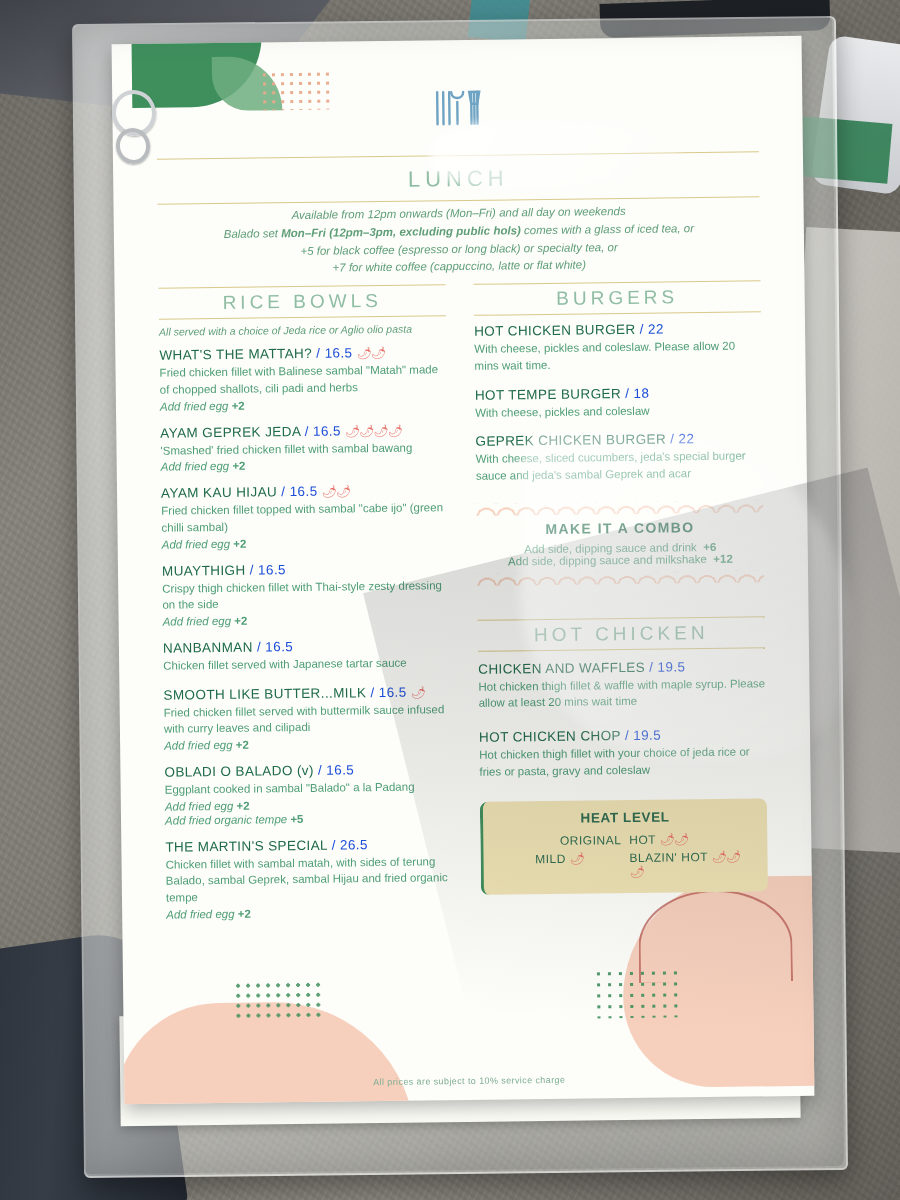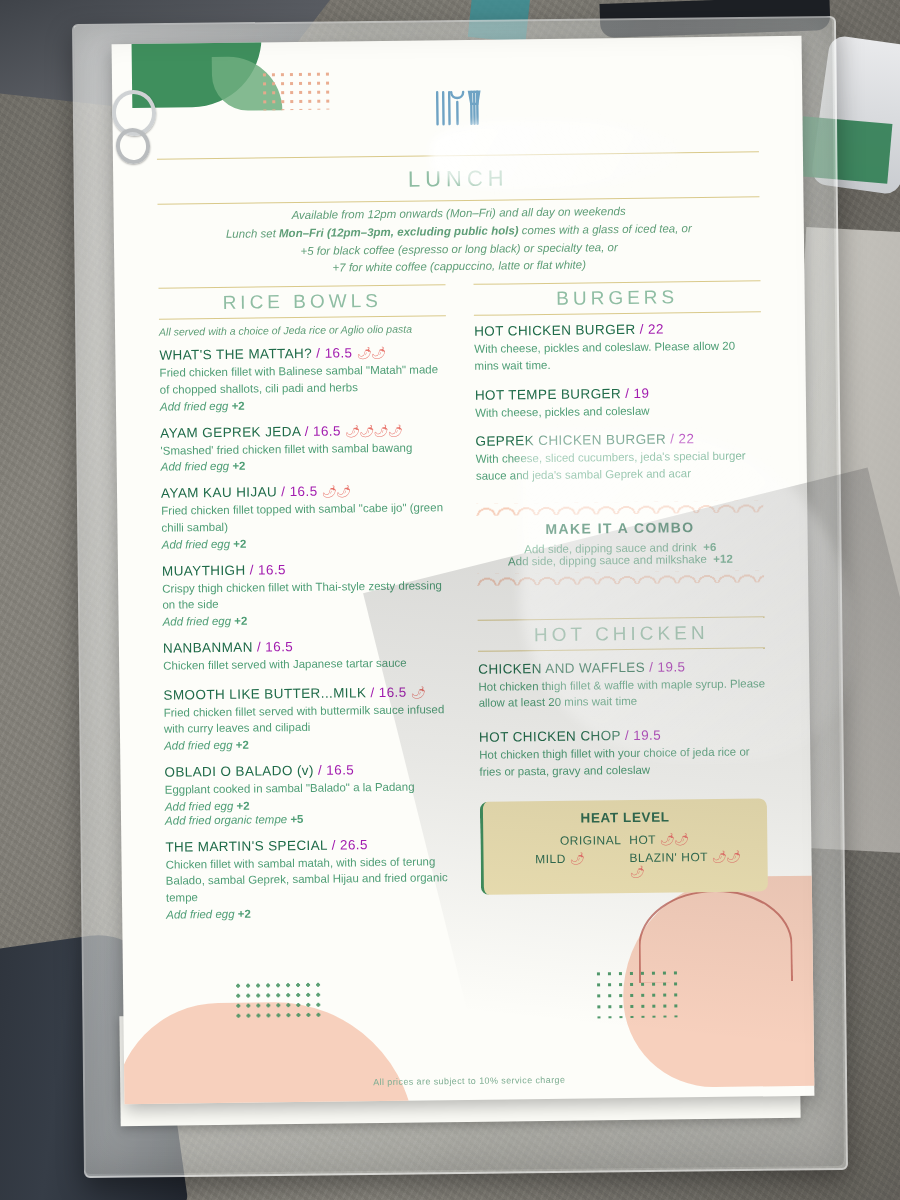--- a/index.html
+++ b/index.html
@@ -269,21 +269,21 @@
     font-size: 10.5px;
     color: #5f9e78;
     margin: 2px 0 10px;
   }
   .item { margin-bottom: 13px; }
   .item-name {
     font-size: 13.5px;
     letter-spacing: .4px;
     color: #1f6b49;
   }
-  .item-name .price { color: #a21caf; }
+  .item-name .price { color: #1d4ed8; }
   .chili {
     color: #e8736b;
     letter-spacing: -1px;
     font-size: 12px;
   }
   .item-desc {
     font-size: 11.5px;
     line-height: 1.45;
     color: #4f9e76;
     margin-top: 2px;
@@ -495,21 +495,21 @@
         </svg>
       </div>
 
       <div class="rule"></div>
       <div class="section-title lunch-title">LUNCH</div>
       <div class="rule" style="margin-top:2px"></div>
 
       <div class="lunch-note">
         <div>Available from 12pm onwards (Mon–Fri) and all day on weekends</div>
         <div>
-          <span>Lunch set </span><b>Mon–Fri (12pm–3pm, excluding public hols)</b><span> comes with a glass of iced tea, or</span>
+          <span>Balado set </span><b>Mon–Fri (12pm–3pm, excluding public hols)</b><span> comes with a glass of iced tea, or</span>
         </div>
         <div>+5 for black coffee (espresso or long black) or specialty tea, or</div>
         <div>+7 for white coffee (cappuccino, latte or flat white)</div>
       </div>
 
       <div class="cols">
 
         <div class="col">
           <div class="col-head">RICE BOWLS</div>
           <div class="col-sub">All served with a choice of Jeda rice or Aglio olio pasta</div>
@@ -598,21 +598,21 @@
             <div class="item-name">
               <span>HOT CHICKEN BURGER</span>
               <span class="price">/ 22</span>
             </div>
             <div class="item-desc">With cheese, pickles and coleslaw. Please allow 20 mins wait time.</div>
           </div>
 
           <div class="item">
             <div class="item-name">
               <span>HOT TEMPE BURGER</span>
-              <span class="price">/ 19</span>
+              <span class="price">/ 18</span>
             </div>
             <div class="item-desc">With cheese, pickles and coleslaw</div>
           </div>
 
           <div class="item">
             <div class="item-name">
               <span>GEPREK CHICKEN BURGER</span>
               <span class="price">/ 22</span>
             </div>
             <div class="item-desc">With cheese, sliced cucumbers, jeda's special burger sauce and jeda's sambal Geprek and acar</div>

